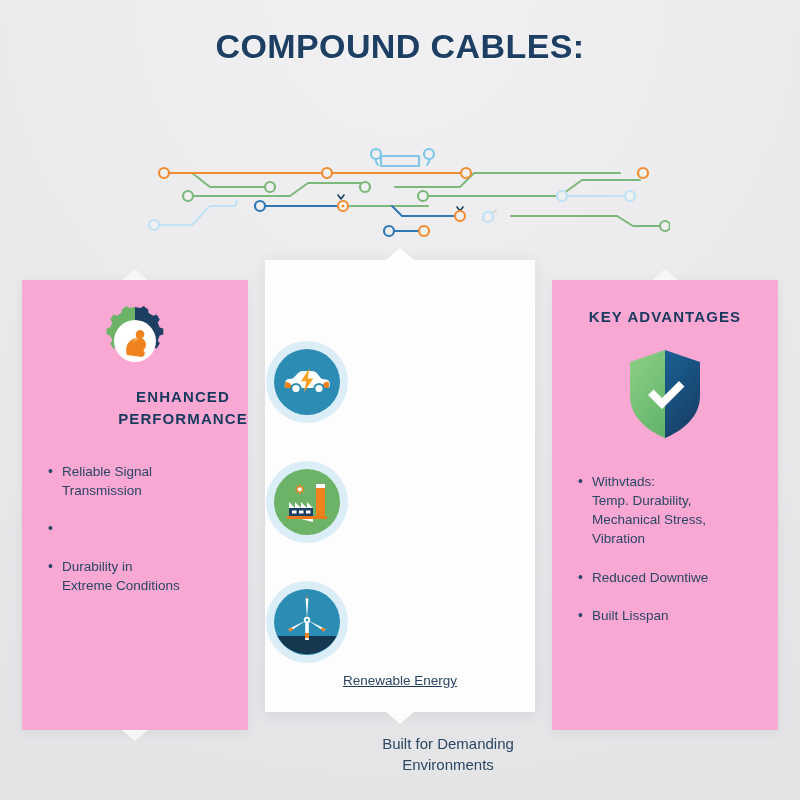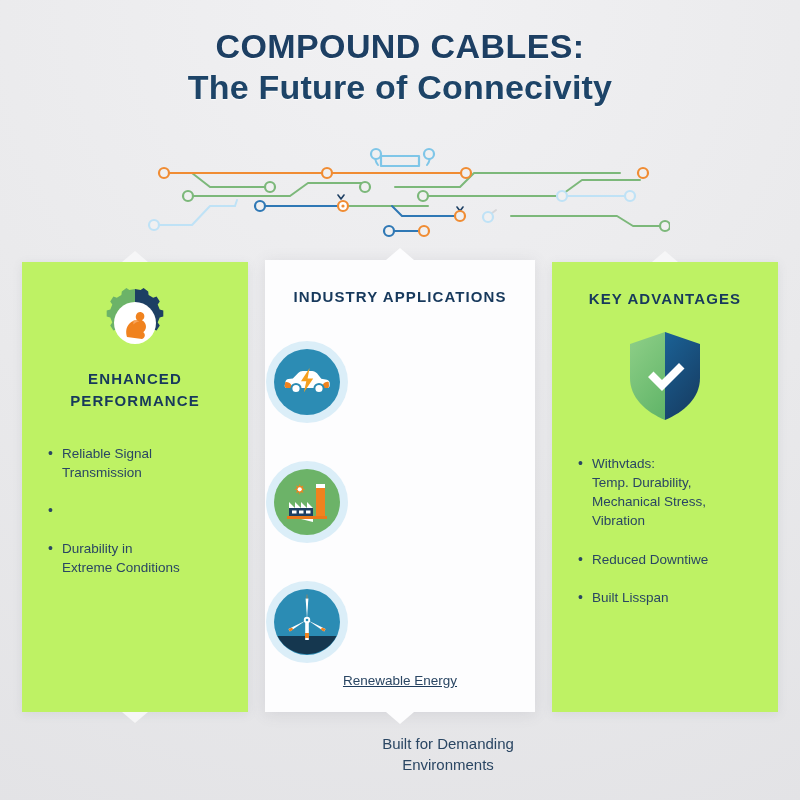--- a/index.html
+++ b/index.html
@@ -24,22 +24,22 @@
     font-size:34px;font-weight:bold;letter-spacing:.2px;
     color:#1d4468;line-height:1.28;
     text-shadow:0 1px 1px rgba(255,255,255,.8);
   }
 
   
   .circuit{position:absolute;left:130px;top:140px;width:540px;height:110px;}
 
   
   .panel{
-    position:absolute;top:262px;
-    background:#bef264;
+    position:absolute;top:280px;
+    background:#f9a8d4;
     box-shadow:0 2px 10px rgba(90,95,105,.10);
   }
   .panel.left{left:22px;width:226px;height:450px;}
   .panel.mid{left:265px;width:270px;height:452px;background:#fdfdfe;top:260px;
              box-shadow:0 2px 14px rgba(90,95,105,.13);}
   .panel.right{left:552px;width:226px;height:450px;}
 
   
   .notch-up{
     position:absolute;top:-11px;left:50%;transform:translateX(-50%);
@@ -54,21 +54,21 @@
   }
   .panel.mid .notch-down{border-top-color:#fdfdfe;border-left-width:14px;border-right-width:14px;border-top-width:12px;bottom:-12px;}
 
   .panel-heading{
     text-align:center;font-size:15px;font-weight:bold;letter-spacing:1.1px;
     color:#17395c;line-height:1.45;
   }
 
   
   .left-icon{position:absolute;left:50%;top:24px;transform:translateX(-50%);}
-  .left-title{position:absolute;left:0;top:106px;width:100%;}
+  .left-title{position:absolute;left:0;top:106px;width:100%;padding-left:48px;}
   .bullets{position:absolute;left:26px;top:182px;width:186px;}
   .bullet{
     display:flex;align-items:flex-start;gap:9px;
     font-size:13.5px;line-height:1.42;color:#2a4663;margin-bottom:19px;
     font-weight:400;
   }
   .bullet .dot{font-size:14px;line-height:1.3;color:#2a4663;}
   .bullet .btxt{white-space:pre-line;}
 
   
@@ -89,21 +89,20 @@
   }
   svg{display:block;}
 </style>
 </head>
 <body>
 
 <div class="stage">
 
   <div class="title-block">
     <div class="title-line1">COMPOUND CABLES:</div>
-    <div class="title-line2">The Future of Connecivity</div>
   </div>
 
   <div class="circuit">
     <svg width="540" height="110" viewBox="0 0 540 110" fill="none">
       <g stroke-linecap="round" stroke-linejoin="round" fill="none" stroke-width="2">
 
         <path d="M34 33 H62 L80 47 H140" stroke="#7cb87a"></path>
         <path d="M58 56 H160 L178 43 H235" stroke="#7cb87a"></path>
         <path d="M265 47 H330 L344 33 H490" stroke="#7cb87a"></path>
         <path d="M215 66 H255 L262 66" stroke="#7cb87a"></path>
@@ -199,21 +198,20 @@
         <span class="btxt">Durability in
 Extreme Conditions</span>
       </div>
     </div>
   </div>
 
   <div class="panel mid">
     <div class="notch-up"></div>
     <div class="notch-down"></div>
 
-    <div class="mid-head panel-heading">INDUSTRY APPLICATIONS</div>
 
     <div class="app-item" style="top:80px;">
       <div class="circ">
         <svg width="84" height="84" viewBox="0 0 84 84">
           <circle cx="42" cy="42" r="41" fill="#dbeef8"></circle>
           <circle cx="42" cy="42" r="33" fill="#2c8cb4"></circle>
           <path d="M22 48 c-1.5 0 -2.6 -1.2 -2.3 -2.6 l0.9 -4.2 c0.3 -1.3 1.4 -2.2 2.7 -2.3 l4.5 -0.4 l5.4 -5.6 c1.2 -1.3 2.9 -2 4.6 -2 h9.3 c1.9 0 3.7 0.9 4.9 2.4 l4.3 5.4 l5.6 1.0 c1.6 0.3 2.8 1.7 2.8 3.3 v2.6 c0 1.3 -1.0 2.4 -2.4 2.4 z" fill="#ffffff"></path>
           <path d="M22 48 c-1.5 0 -2.6 -1.2 -2.3 -2.6 l0.7 -3.3 c2.4 -0.3 4.6 0.6 5.7 2.7 l1.5 3.2 z" fill="#f0821e"></path>
           <path d="M62.0 48 h-5.5 l1.5 -3.4 c1.0 -2.2 3.3 -3.1 5.7 -2.6 l0.3 3.4 c0.1 1.4 -0.6 2.6 -2.0 2.6 z" fill="#f0821e"></path>
           <circle cx="31" cy="48.5" r="4.6" fill="#ffffff" stroke="#2c8cb4" stroke-width="2"></circle>

